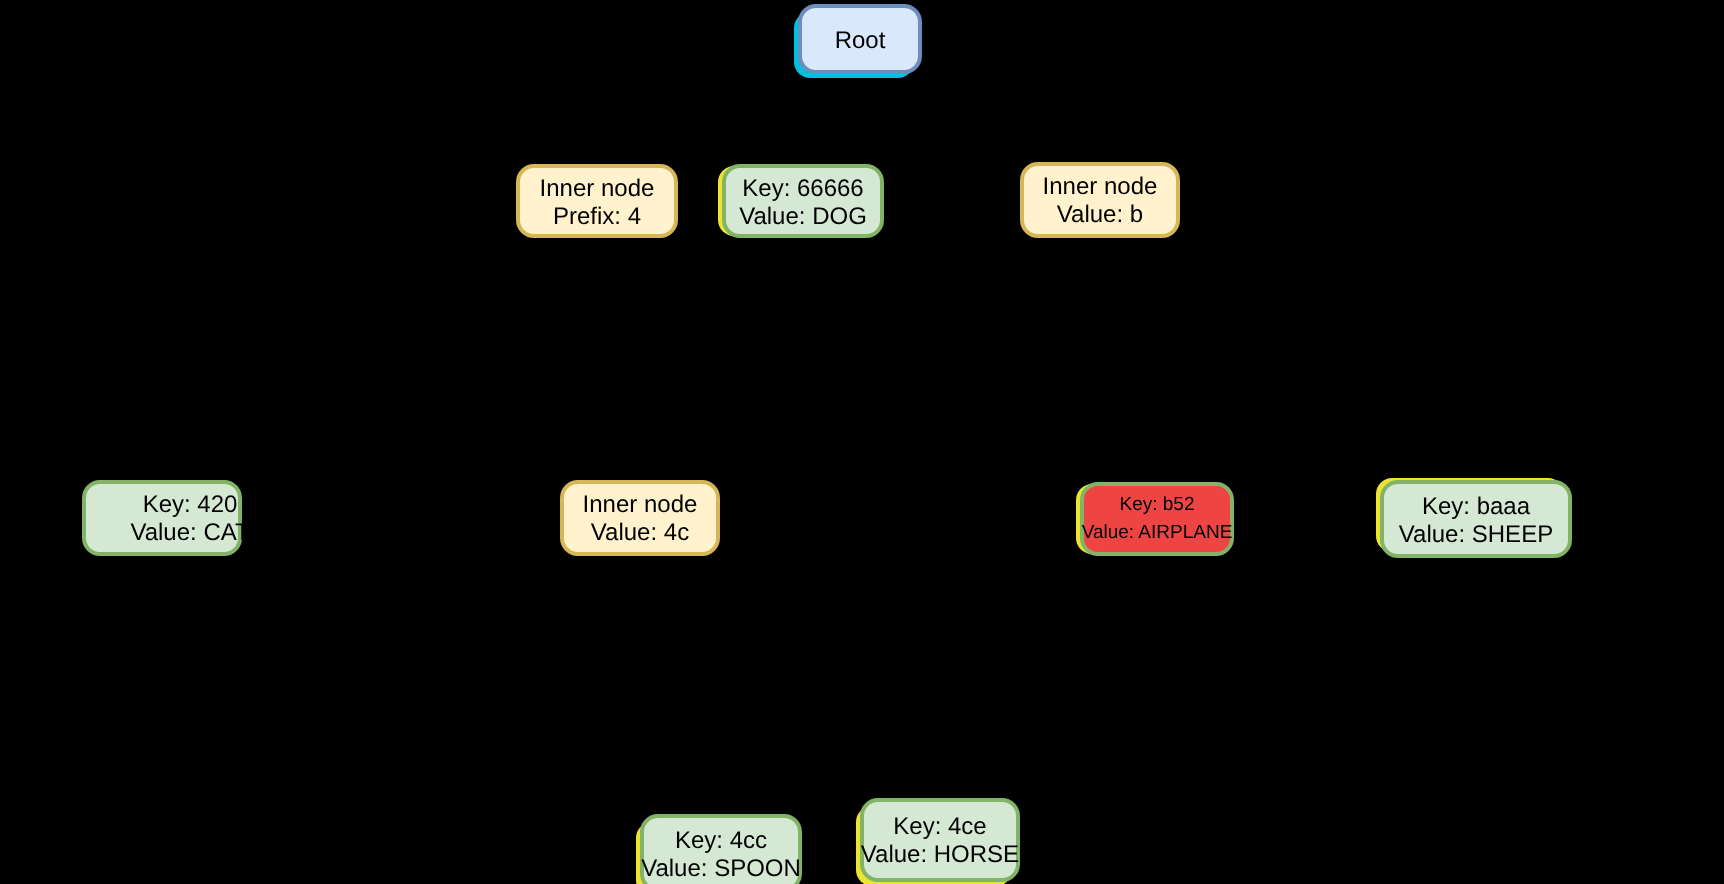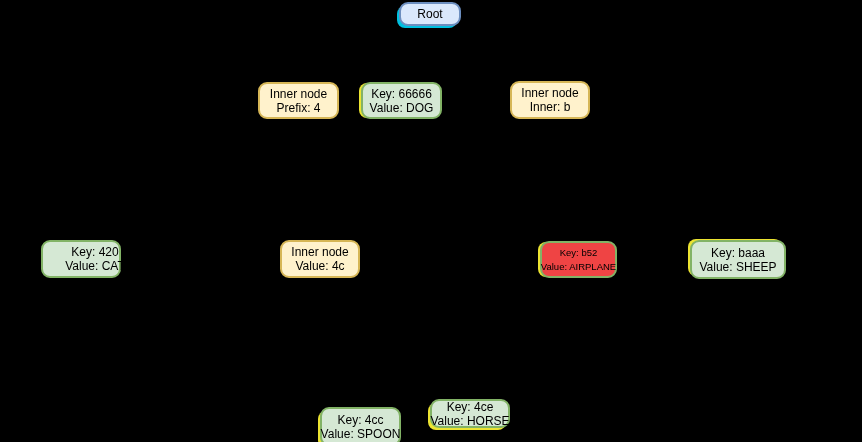--- a/index.html
+++ b/index.html
@@ -30,34 +30,34 @@
   .node-line {
     display: block;
     line-height: 14px;
     white-space: nowrap;
   }
 </style>
 </head>
 <body>
 
 <div class="canvas" style="width: 862px; height: 442px; background: rgb(0, 0, 0);">
-    <div class="node root" style="left: 399px; top: 2px; width: 62px; height: 24px; background: rgb(218, 232, 252); border-color: rgb(108, 142, 191); font-size: 12px; color: rgb(0, 0, 0); box-shadow: rgb(0, 192, 224) -3px 3px 0px -1px;">
+    <div class="node root" style="left: 399px; top: 2px; width: 62px; height: 35px; background: rgb(218, 232, 252); border-color: rgb(108, 142, 191); font-size: 12px; color: rgb(0, 0, 0); box-shadow: rgb(0, 192, 224) -3px 3px 0px -1px;">
       <div class="node-line">Root</div>
     </div>
     <div class="node inner" style="left: 258px; top: 82px; width: 81px; height: 37px; background: rgb(255, 242, 204); border-color: rgb(214, 182, 86); font-size: 12px; color: rgb(0, 0, 0);">
       <div class="node-line">Inner node</div>
       <div class="node-line">Prefix: 4</div>
     </div>
     <div class="node leaf" style="left: 361px; top: 82px; width: 81px; height: 37px; background: rgb(213, 232, 212); border-color: rgb(130, 179, 102); font-size: 12px; color: rgb(0, 0, 0); box-shadow: rgb(236, 228, 49) -3px 0px 0px -1px; align-items: center;">
       <div class="node-line">Key: 66666</div>
       <div class="node-line">Value: DOG</div>
     </div>
     <div class="node inner" style="left: 510px; top: 81px; width: 80px; height: 38px; background: rgb(255, 242, 204); border-color: rgb(214, 182, 86); font-size: 12px; color: rgb(0, 0, 0);">
       <div class="node-line">Inner node</div>
-      <div class="node-line">Inner: b</div>
+      <div class="node-line">Value: b</div>
     </div>
     <div class="node leaf" style="left: 41px; top: 240px; width: 80px; height: 38px; background: rgb(213, 232, 212); border-color: rgb(130, 179, 102); font-size: 12px; color: rgb(0, 0, 0); padding-left: 28px;">
       <div class="node-line">Key: 420</div>
       <div class="node-line">Value: CAT</div>
     </div>
     <div class="node inner" style="left: 280px; top: 240px; width: 80px; height: 38px; background: rgb(255, 242, 204); border-color: rgb(214, 182, 86); font-size: 12px; color: rgb(0, 0, 0);">
       <div class="node-line">Inner node</div>
       <div class="node-line">Value: 4c</div>
     </div>
     <div class="node leaf" style="left: 540px; top: 241px; width: 77px; height: 37px; background: #ef4444; border-color: rgb(130, 179, 102); font-size: 9.5px; color: rgb(0, 0, 0); box-shadow: rgb(236, 228, 49) -3px 0px 0px -1px;">
@@ -65,17 +65,17 @@
       <div class="node-line">Value: AIRPLANE</div>
     </div>
     <div class="node leaf" style="left: 690px; top: 240px; width: 96px; height: 39px; background: rgb(213, 232, 212); border-color: rgb(130, 179, 102); font-size: 12px; color: rgb(0, 0, 0); box-shadow: rgb(236, 228, 49) -3px -2px 0px -1px;">
       <div class="node-line">Key: baaa</div>
       <div class="node-line">Value: SHEEP</div>
     </div>
     <div class="node leaf" style="left: 320px; top: 407px; width: 81px; height: 39px; background: rgb(213, 232, 212); border-color: rgb(130, 179, 102); font-size: 12px; color: rgb(0, 0, 0); box-shadow: rgb(236, 228, 49) -3px 3px 0px -1px;">
       <div class="node-line">Key: 4cc</div>
       <div class="node-line">Value: SPOON</div>
     </div>
-    <div class="node leaf" style="left: 430px; top: 399px; width: 80px; height: 29px; background: rgb(213, 232, 212); border-color: rgb(130, 179, 102); font-size: 12px; color: rgb(0, 0, 0); box-shadow: rgb(236, 228, 49) -3px 3px 0px -1px;">
+    <div class="node leaf" style="left: 430px; top: 399px; width: 80px; height: 42px; background: rgb(213, 232, 212); border-color: rgb(130, 179, 102); font-size: 12px; color: rgb(0, 0, 0); box-shadow: rgb(236, 228, 49) -3px 3px 0px -1px;">
       <div class="node-line">Key: 4ce</div>
       <div class="node-line">Value: HORSE</div>
     </div>
   </div>
 
 </body></html>

